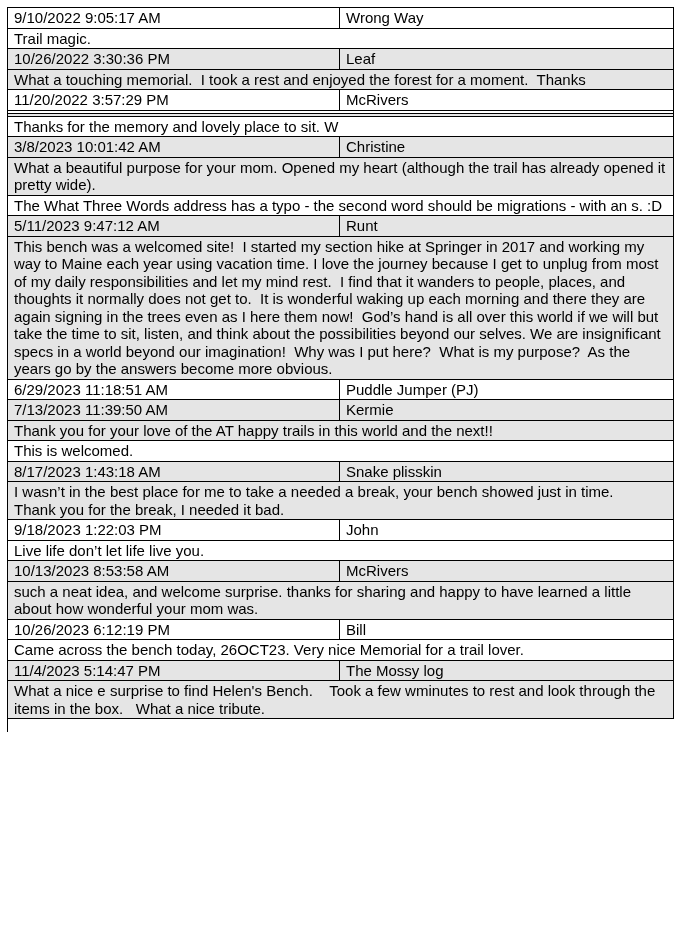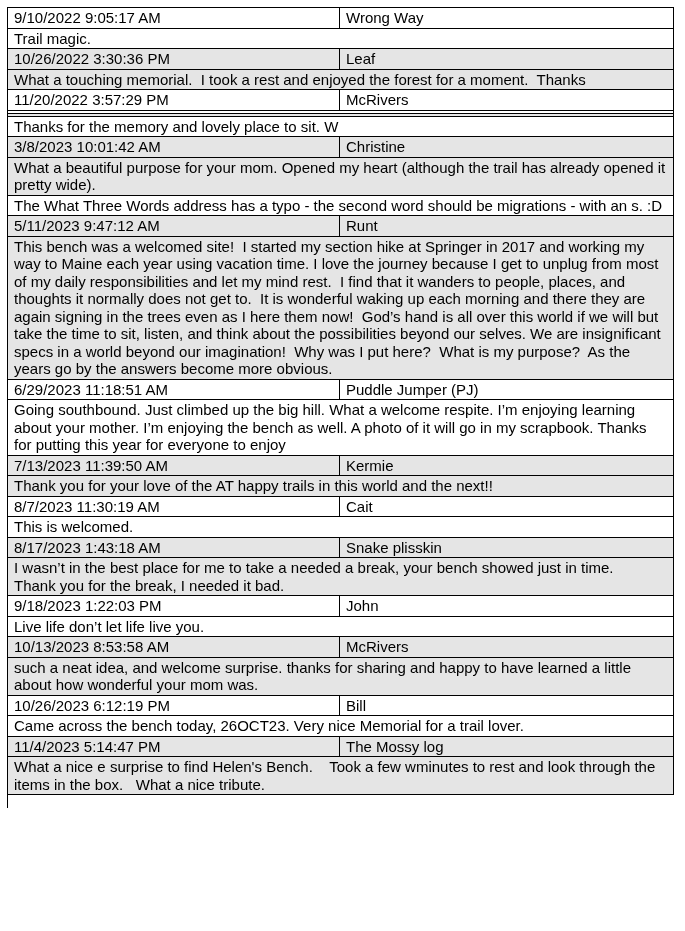--- a/index.html
+++ b/index.html
@@ -96,33 +96,26 @@
           <td class="timestamp">5/11/2023 9:47:12 AM</td>
           <td class="trailname">Runt</td>
         </tr>
         <tr class="comment-row shaded">
           <td class="comment" colspan="2">This bench was a welcomed site!  I started my section hike at Springer in 2017 and working my way to Maine each year using vacation time. I love the journey because I get to unplug from most of my daily responsibilities and let my mind rest.  I find that it wanders to people, places, and thoughts it normally does not get to.  It is wonderful waking up each morning and there they are again signing in the trees even as I here them now!  God’s hand is all over this world if we will but take the time to sit, listen, and think about the possibilities beyond our selves. We are insignificant specs in a world beyond our imagination!  Why was I put here?  What is my purpose?  As the years go by the answers become more obvious.</td>
         </tr>
         <tr class="meta-row">
           <td class="timestamp">6/29/2023 11:18:51 AM</td>
           <td class="trailname">Puddle Jumper (PJ)</td>
         </tr>
-        <tr class="comment-row">
-          <td class="comment" colspan="2">Going southbound. Just climbed up the big hill. What a welcome respite. I’m enjoying learning about your mother. I’m enjoying the bench as well. A photo of it will go in my scrapbook. Thanks for putting this year for everyone to enjoy</td>
-        </tr>
         <tr class="meta-row shaded">
           <td class="timestamp">7/13/2023 11:39:50 AM</td>
           <td class="trailname">Kermie</td>
         </tr>
         <tr class="comment-row shaded">
           <td class="comment" colspan="2">Thank you for your love of the AT happy trails in this world and the next!!</td>
-        </tr>
-        <tr class="meta-row">
-          <td class="timestamp">8/7/2023 11:30:19 AM</td>
-          <td class="trailname">Cait</td>
         </tr>
         <tr class="comment-row">
           <td class="comment" colspan="2">This is welcomed.</td>
         </tr>
         <tr class="meta-row shaded">
           <td class="timestamp">8/17/2023 1:43:18 AM</td>
           <td class="trailname">Snake plisskin</td>
         </tr>
         <tr class="comment-row shaded">
           <td class="comment" colspan="2">I wasn’t in the best place for me to take a needed a break, your bench showed just in time.   Thank you for the break, I needed it bad.</td>

